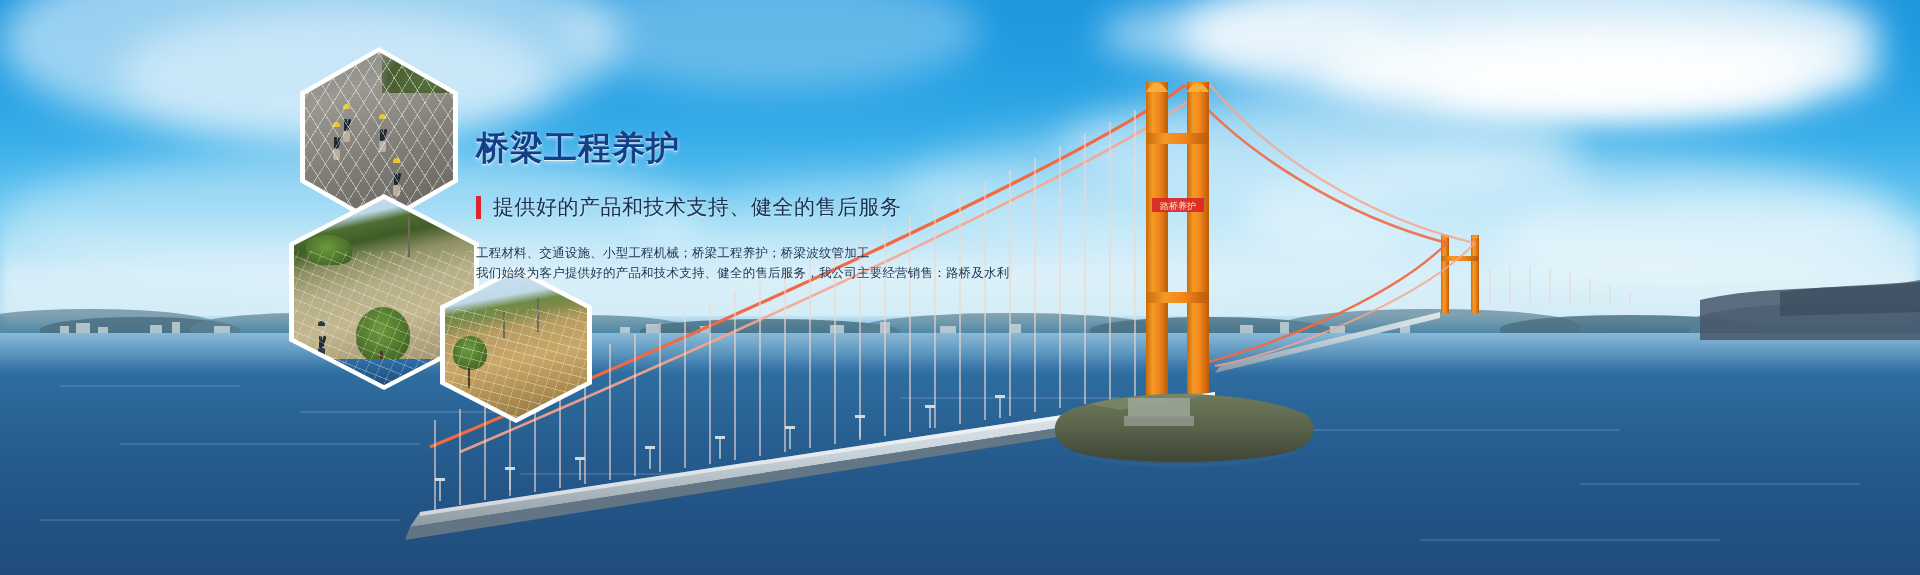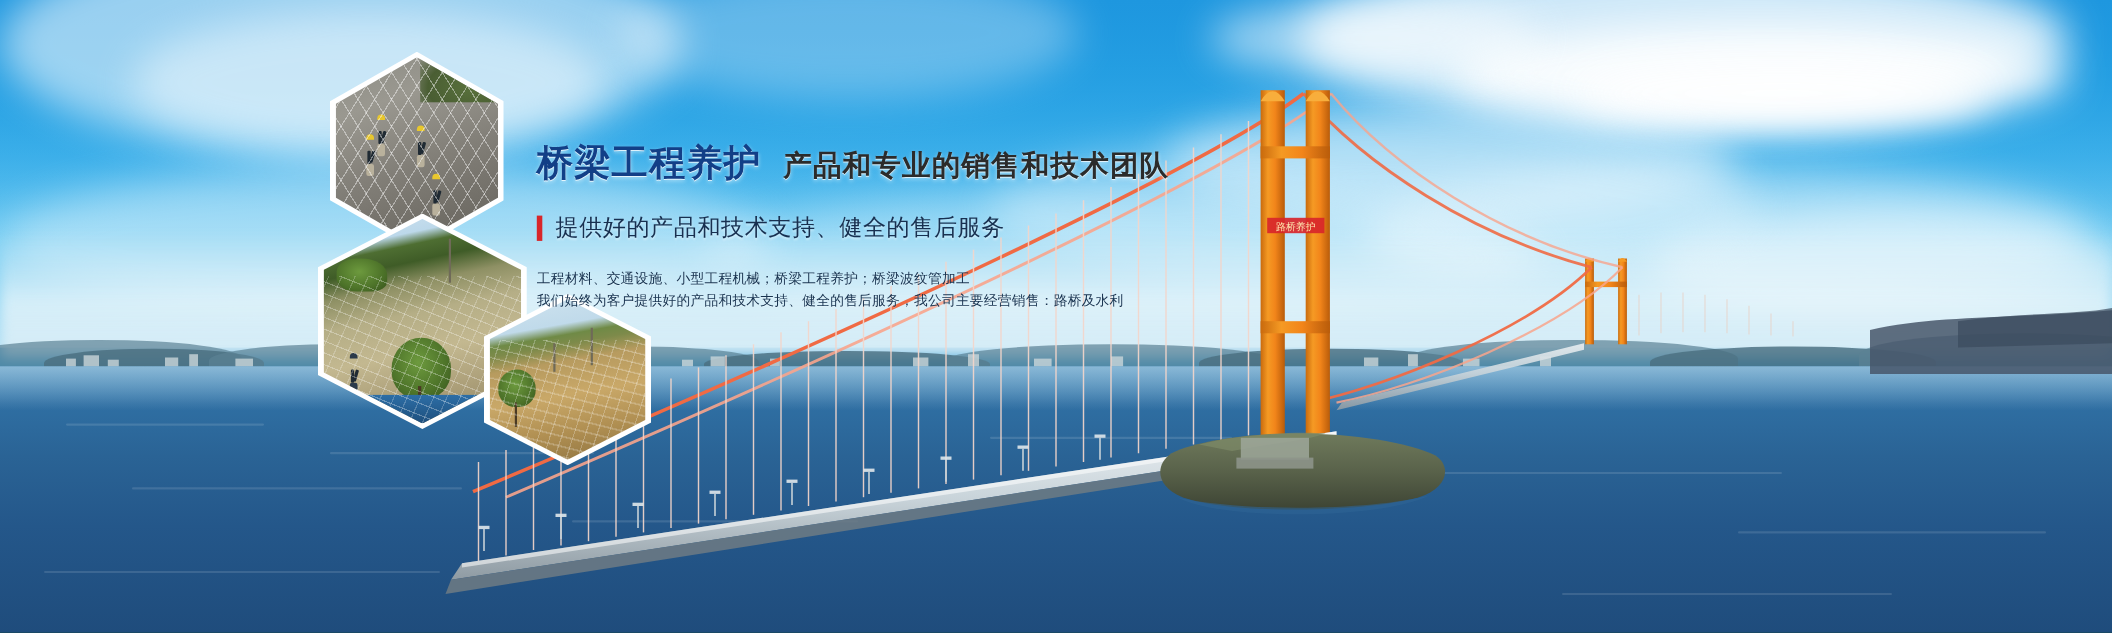--- a/index.html
+++ b/index.html
@@ -137,21 +137,21 @@
   }
   .photo-earth::after{
     content:""; position:absolute; left:-10%; top:25%; width:130%; height:85%;
     background:
       repeating-linear-gradient(14deg,rgba(255,255,255,.32) 0 1px,transparent 1px 9px),
       repeating-linear-gradient(-72deg,rgba(255,255,255,.24) 0 1px,transparent 1px 10px);
   }
   .pole{position:absolute;background:#6f6a58;}
 
   
-  .copy{ position:absolute; left:488px; top:126px; width:640px; }
+  .copy{ position:absolute; left:476px; top:126px; width:640px; }
 
   .headline{ display:flex; align-items:baseline; white-space:nowrap; }
   .headline .t1{
     font-size:33px; font-weight:bold; color:#123f87; letter-spacing:1px;
     text-shadow:0 1px 0 rgba(255,255,255,.75), 0 2px 4px rgba(255,255,255,.55);
   }
   .headline .t2{
     margin-left:20px;
     font-size:26px; font-weight:bold; color:#2b2b2b; letter-spacing:1px;
     text-shadow:0 1px 0 rgba(255,255,255,.7), 0 2px 4px rgba(255,255,255,.5);
@@ -435,21 +435,20 @@
         <div class="pole" style="left:92px; top:26px; width:2px; height:34px;"></div>
         <div class="pole" style="left:58px; top:40px; width:2px; height:26px;"></div>
       </div>
     </div>
   </div>
 
   <div class="copy">
 
     <div class="headline">
       <span class="t1">桥梁工程养护</span>
-      <span class="t2">产品和专业的销售和技术团队</span>
     </div>
 
     <div class="subline">
       <span class="redbar"></span>
       <span class="st">提供好的产品和技术支持、健全的售后服务</span>
     </div>
 
     <div class="body">
       <p>工程材料、交通设施、小型工程机械；桥梁工程养护；桥梁波纹管加工</p>
       <p>我们始终为客户提供好的产品和技术支持、健全的售后服务，我公司主要经营销售：路桥及水利</p>

